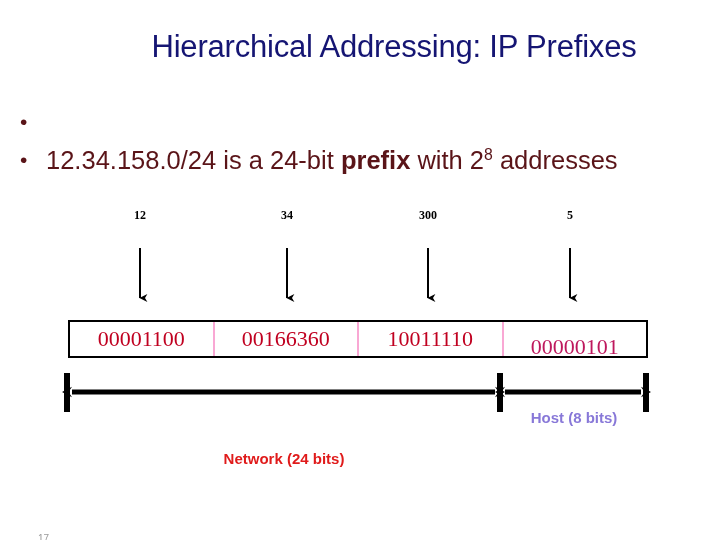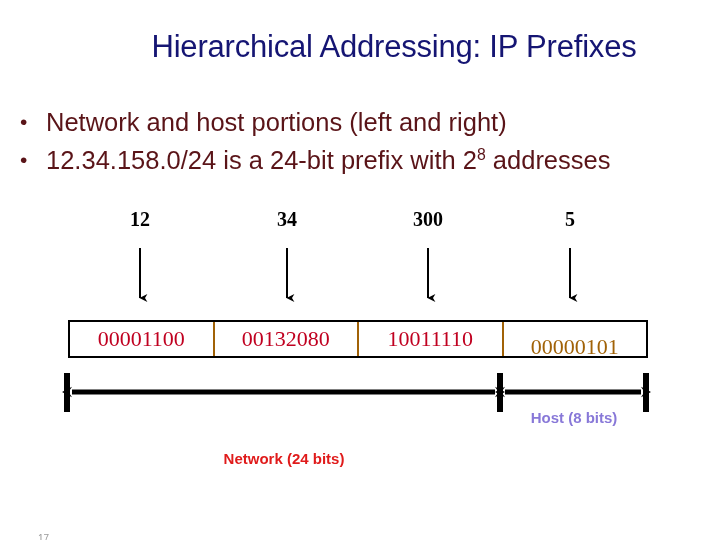--- a/index.html
+++ b/index.html
@@ -55,21 +55,21 @@
     width: 26px;
     flex: 0 0 26px;
     text-align: left;
     font-size: 21px;
     line-height: 38px;
   }
   .bullet-text {
     flex: 0 1 auto;
   }
   .bullet-text b {
-    font-weight: normal;
+    font-weight: bold;
   }
   .sup {
     font-size: 0.62em;
     vertical-align: super;
     line-height: 0;
   }
 
   
   .octet-labels {
     position: absolute;
@@ -78,21 +78,21 @@
     width: 580px;
     height: 30px;
   }
   .octet-label {
     position: absolute;
     top: 0;
     width: 120px;
     margin-left: -60px;
     text-align: center;
     color: #000000;
-    font-size: 20px;
+    font-size: 12px;
     font-weight: bold;
     font-family: "Liberation Serif", serif;
   }
 
   
   .arrows-layer {
     position: absolute;
     left: 0;
     top: 0;
     width: 720px;
@@ -106,34 +106,34 @@
     left: 68px;
     top: 320px;
     width: 580px;
     height: 38px;
     border: 2px solid #000000;
     box-sizing: border-box;
     display: flex;
   }
   .binary-cell {
     flex: 1 1 0;
-    border-right: 2px solid #a16207;
+    border-right: 2px solid #f9a8d4;
     box-sizing: border-box;
     display: flex;
     align-items: center;
     justify-content: center;
     font-family: "Liberation Serif", serif;
     font-size: 22px;
     letter-spacing: 0px;
   }
   .binary-cell:last-child {
     border-right: none;
   }
   .binary-cell.net { color: #C00020; }
-  .binary-cell.host { color: #a16207; margin-top: 16px; }
+  .binary-cell.host { color: #be185d; margin-top: 16px; }
 
   
   .range-label {
     position: absolute;
     top: 409px;
     text-align: center;
     font-size: 15px;
     font-weight: bold;
     font-family: "Liberation Sans", sans-serif;
     white-space: nowrap;
@@ -155,21 +155,20 @@
 </head>
 <body>
 
 <div class="slide">
 
   <div class="slide-title">Hierarchical Addressing: IP Prefixes</div>
 
   <div class="bullets">
     <div class="bullet-row">
       <span class="bullet-dot">•</span>
-      <span class="bullet-text"><span>Network and host portions (left and right)</span></span>
     </div>
     <div class="bullet-row">
       <span class="bullet-dot">•</span>
       <span class="bullet-text"><span>12.34.158.0/24 is a 24-bit </span><b>prefix</b><span> with 2</span><span class="sup">8</span><span> addresses</span></span>
     </div>
   </div>
 
   <div class="octet-labels">
     <div class="octet-label" style="left:72px;">12</div>
     <div class="octet-label" style="left:219px;">34</div>
@@ -186,21 +185,21 @@
     <g stroke="#000000" stroke-width="2" fill="none">
       <line x1="140" y1="248" x2="140" y2="298" marker-end="url(#dn-arrow)"></line>
       <line x1="287" y1="248" x2="287" y2="298" marker-end="url(#dn-arrow)"></line>
       <line x1="428" y1="248" x2="428" y2="298" marker-end="url(#dn-arrow)"></line>
       <line x1="570" y1="248" x2="570" y2="298" marker-end="url(#dn-arrow)"></line>
     </g>
   </svg>
 
   <div class="binary-box">
     <div class="binary-cell net">00001100</div>
-    <div class="binary-cell net">00132080</div>
+    <div class="binary-cell net">00166360</div>
     <div class="binary-cell net">10011110</div>
     <div class="binary-cell host">00000101</div>
   </div>
 
   <svg class="arrows-layer" width="720" height="540" viewBox="0 0 720 540" xmlns="http://www.w3.org/2000/svg">
     <defs>
       <marker id="lft-arrow" markerWidth="12" markerHeight="12" refX="11" refY="6" orient="auto" markerUnits="userSpaceOnUse">
         <path d="M11,0.8 L1,6 L11,11.2 L7.5,6 Z" fill="#000000"></path>
       </marker>
       <marker id="rgt-arrow" markerWidth="12" markerHeight="12" refX="1" refY="6" orient="auto" markerUnits="userSpaceOnUse">

